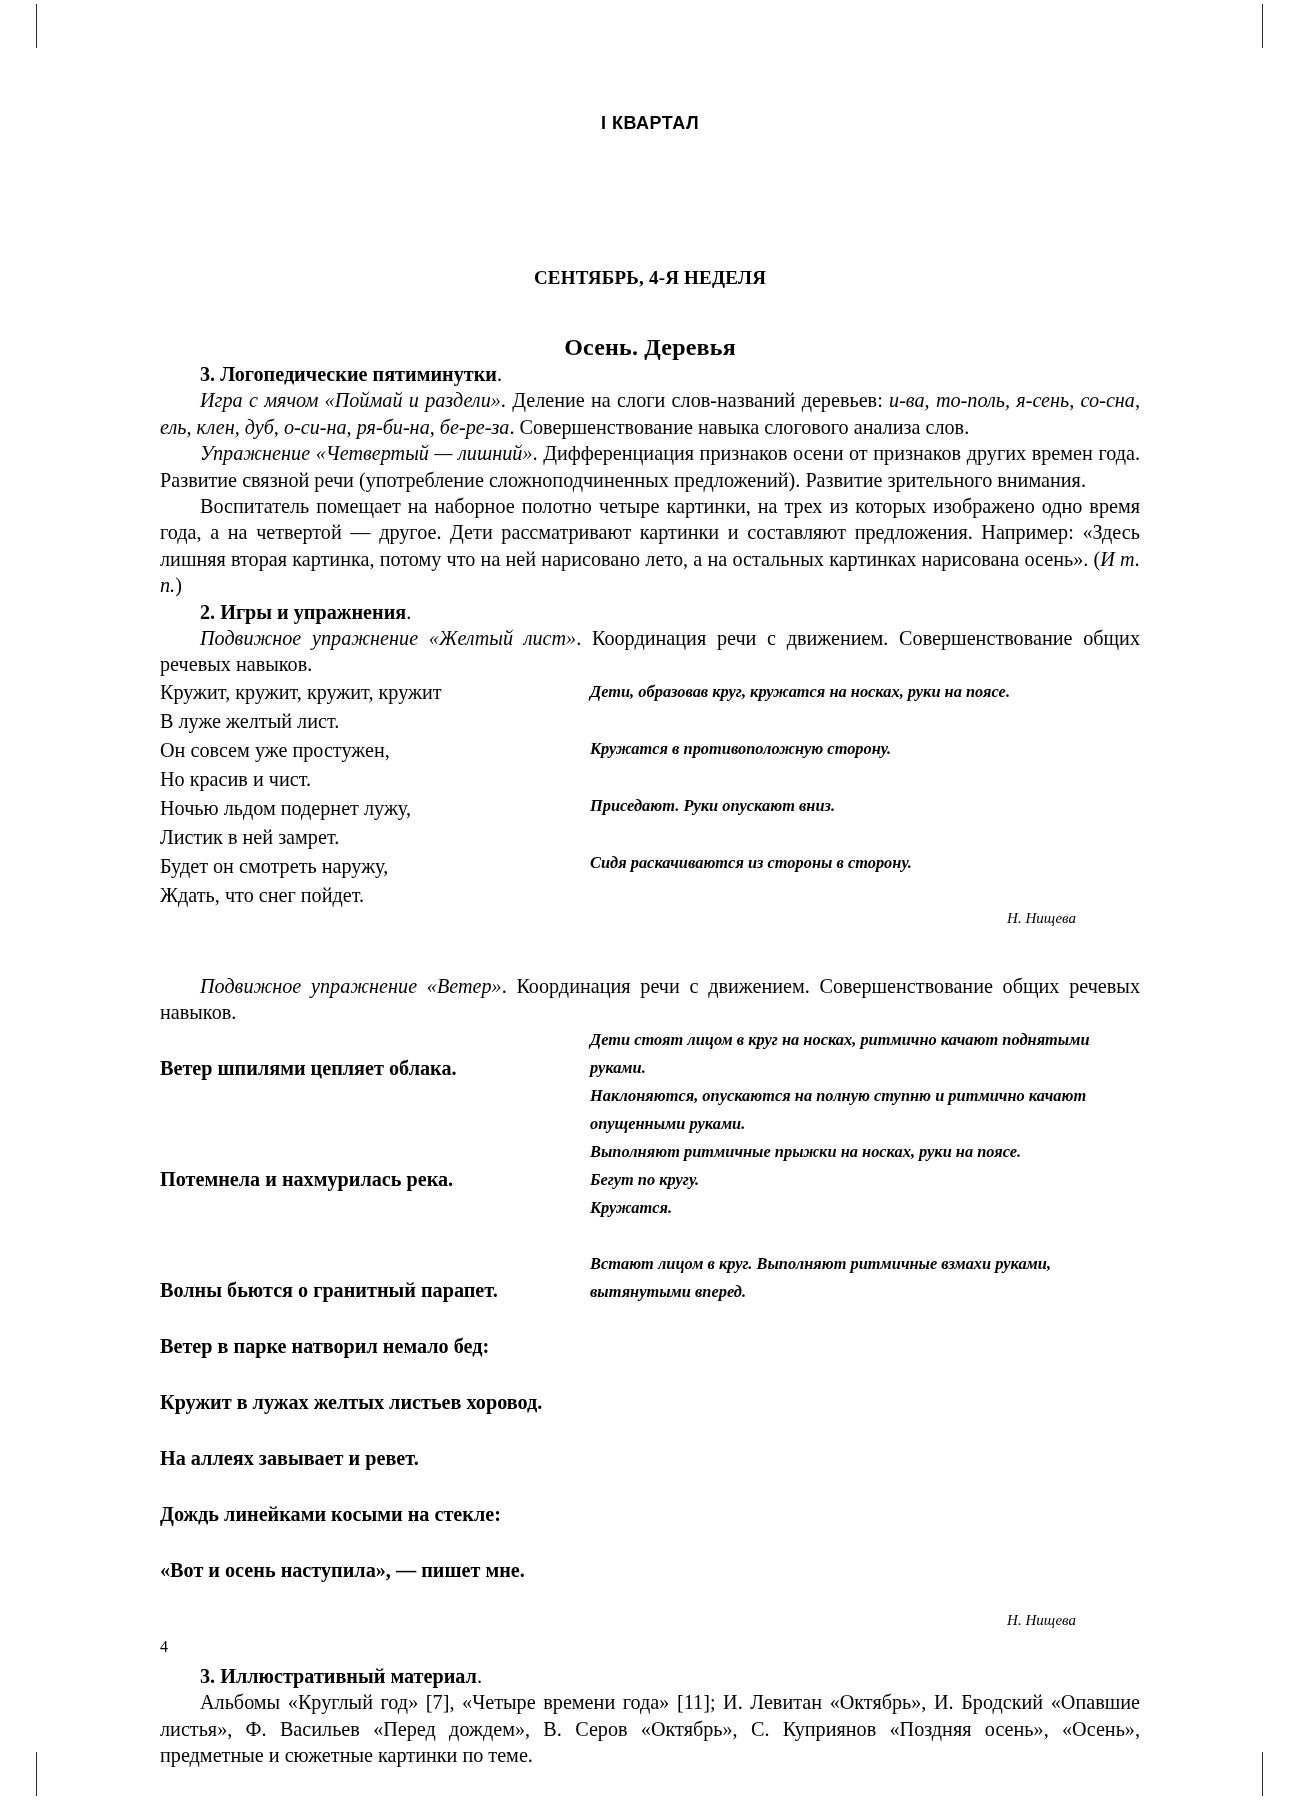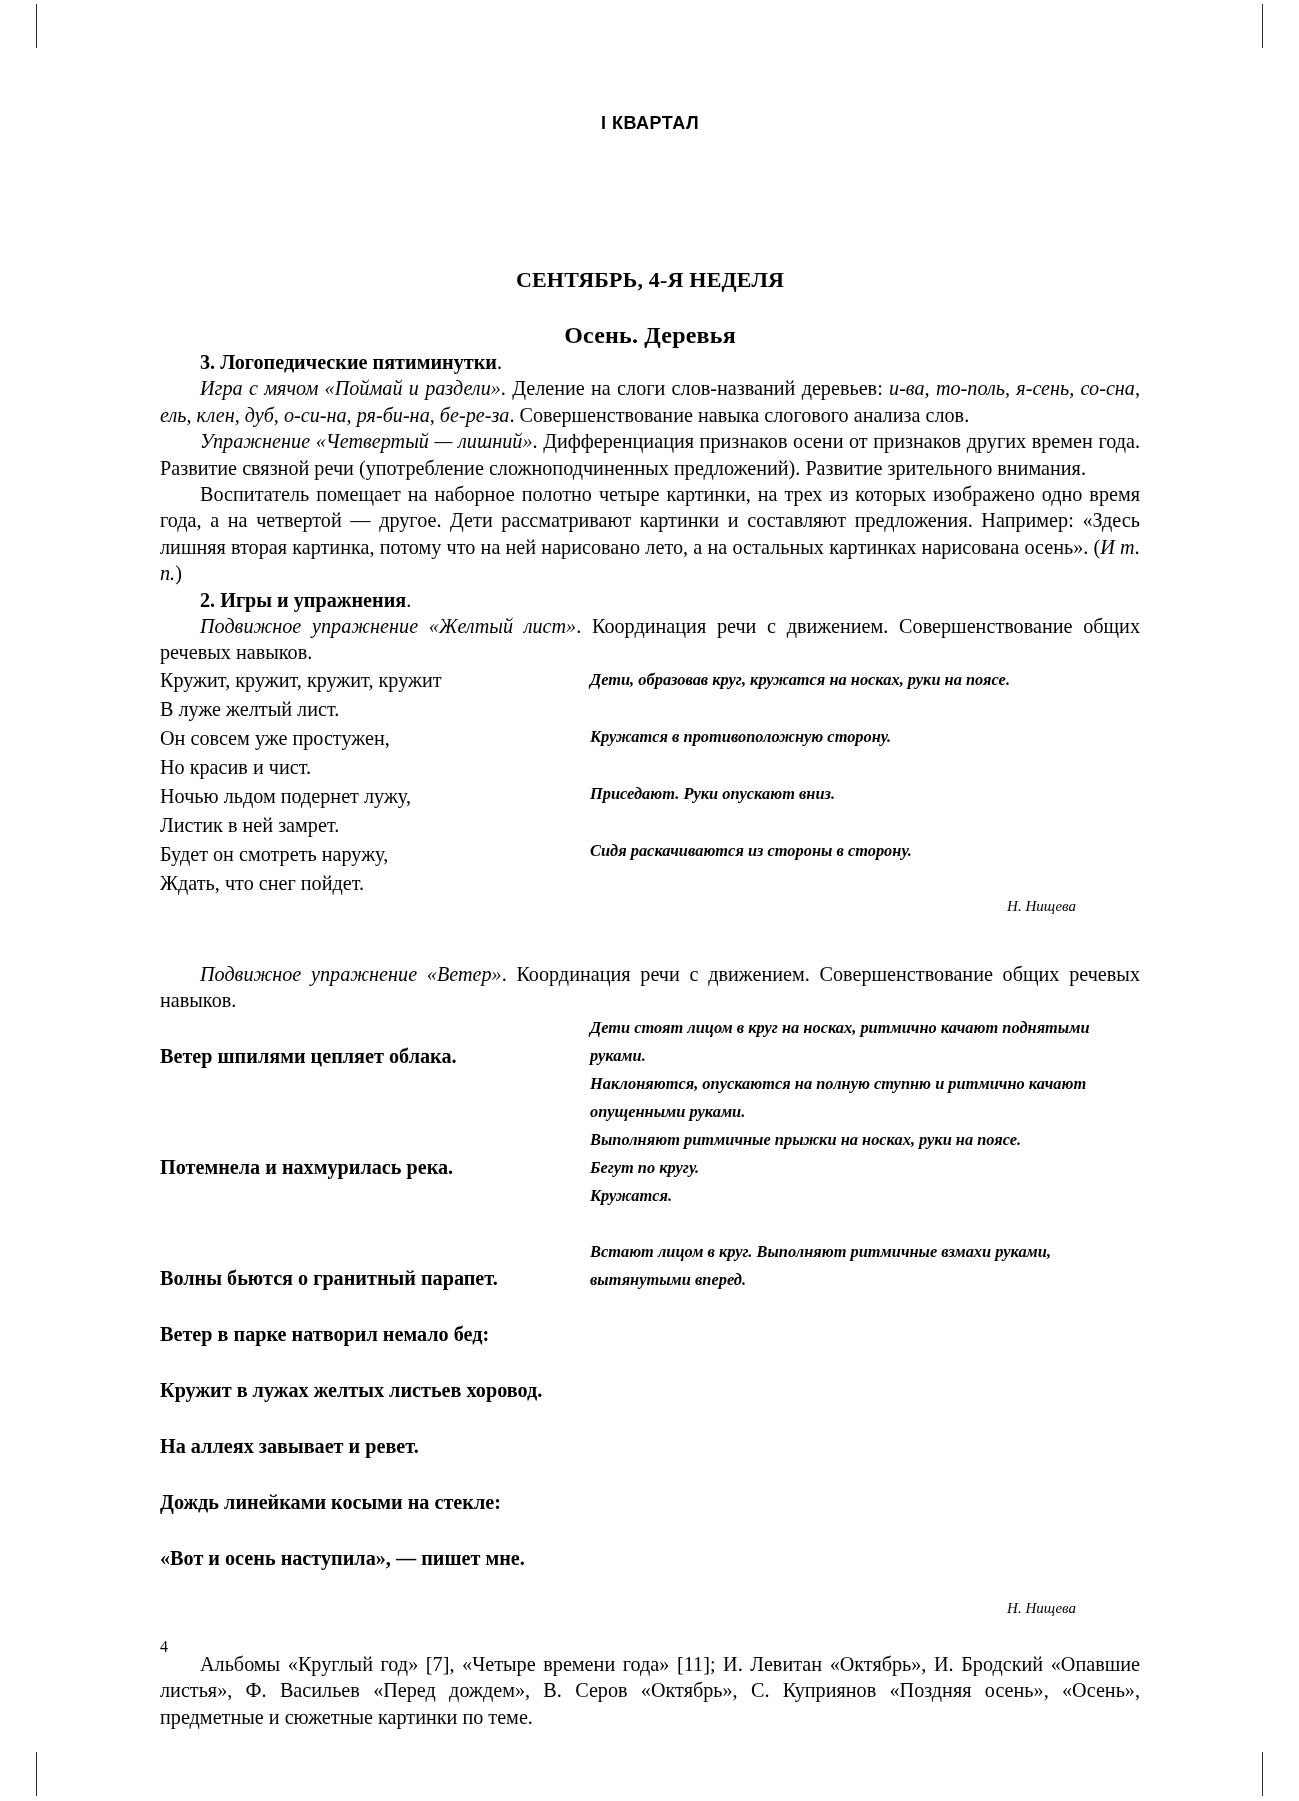--- a/index.html
+++ b/index.html
@@ -45,31 +45,31 @@
     font-weight: bold;
     font-size: 18px;
     letter-spacing: 0.5px;
     text-align: center;
     margin-top: 113px;
     margin-bottom: 0;
   }
 
   .month-week {
     font-weight: bold;
-    font-size: 22px;
+    font-size: 19px;
     text-align: center;
     margin-top: 133px;
     letter-spacing: 0.2px;
   }
 
   .topic {
     font-weight: bold;
     font-size: 24px;
     text-align: center;
-    margin-top: 29px;
+    margin-top: 45px;
     letter-spacing: 0.2px;
   }
 
   p.body {
     font-size: 20.2px;
     line-height: 26.4px;
     text-align: justify;
     text-indent: 40px;
     margin: 0;
     hyphens: manual;
@@ -212,20 +212,21 @@
           <span class="rc-line">Встают лицом в круг. Выполняют ритмичные взмахи руками, вытянутыми вперед.</span>
         </td>
       </tr>
     </tbody>
       </table>
 
     <div class="attrib">Н. Нищева</div>
 
     <div class="gap-md"></div>
 
+    <p class="body"><span class="num-head">3. Иллюстративный материал</span><span>.</span></p>
 
     <p class="body">Альбомы «Круглый год» [7], «Четыре времени года» [11]; И. Левитан «Октябрь», И. Бродский «Опавшие листья», Ф. Васильев «Перед дождем», В. Серов «Октябрь», С. Куприянов «Поздняя осень», «Осень», предметные и сюжетные картинки по теме.</p>
 
   </div>
 
   <div class="page-number">4</div>
 
 </div>
 
 </body></html>

